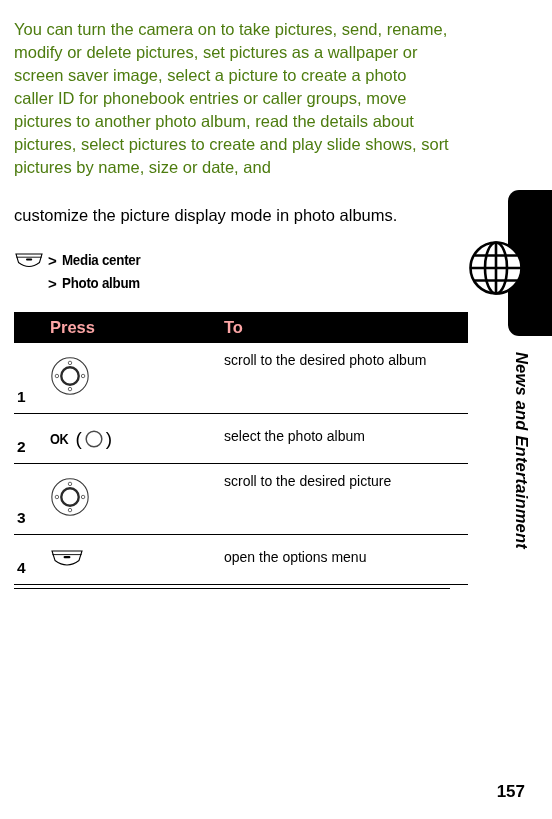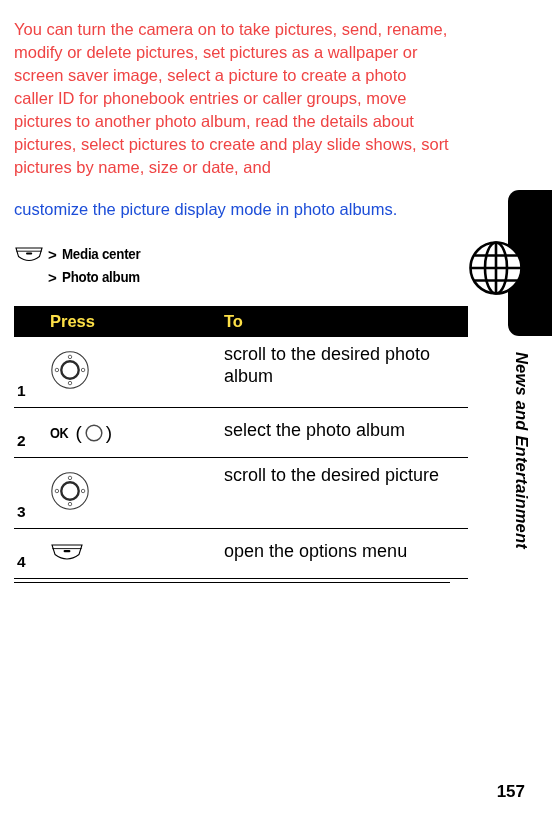--- a/index.html
+++ b/index.html
@@ -76,27 +76,27 @@
     line-height: 33px;
     font-weight: bold;
     font-style: italic;
     letter-spacing: -0.2px;
     color: #000000;
   }
   p.intro {
     margin: 18px 0 0 0;
     font-size: 16.5px;
     line-height: 23px;
-    color: #ef4444;
+    color: #4d7c0f;
   }
   p.intro-last {
-    margin: 19px 0 0 0;
+    margin: 25px 0 0 0;
     font-size: 16.5px;
     line-height: 23px;
-    color: #1d4ed8;
+    color: #000000;
   }
 
   
   .find-feature {
     margin-top: 22px;
     display: flex;
     align-items: flex-start;
   }
   .ff-label {
     width: 198px;
@@ -137,21 +137,21 @@
 
   
   table.steps {
     margin-top: 18px;
     border-collapse: collapse;
     width: 436px;
     table-layout: fixed;
   }
   table.steps thead th {
     background: #000000;
-    color: #fde047;
+    color: #fca5a5;
     text-align: left;
     font-size: 16.5px;
     font-weight: bold;
     padding: 4px 0 5px 0;
     height: 22px;
     vertical-align: middle;
   }
   th.col-num   { width: 26px; }
   th.col-press { width: 166px; padding-left: 10px !important; }
   th.col-to    { width: 244px; padding-left: 8px !important; }
@@ -168,21 +168,21 @@
     text-align: left;
     padding-left: 3px;
     vertical-align: bottom;
     padding-bottom: 7px;
   }
   tbody tr td.cell-press {
     padding-left: 10px;
   }
   tbody tr td.cell-to {
     padding-left: 8px;
-    font-size: 18px;
+    font-size: 14px;
     line-height: 22px;
     vertical-align: top;
     padding-top: 6px;
     padding-bottom: 6px;
   }
   tbody tr.r-tall td { height: 58px; }
   tbody tr.r-short td { height: 42px; }
   tbody tr.r-short td.cell-to { vertical-align: middle; padding-top: 0; margin-top: 24px; }
   tbody tr.r-tall td.cell-num { vertical-align: bottom; }
 

